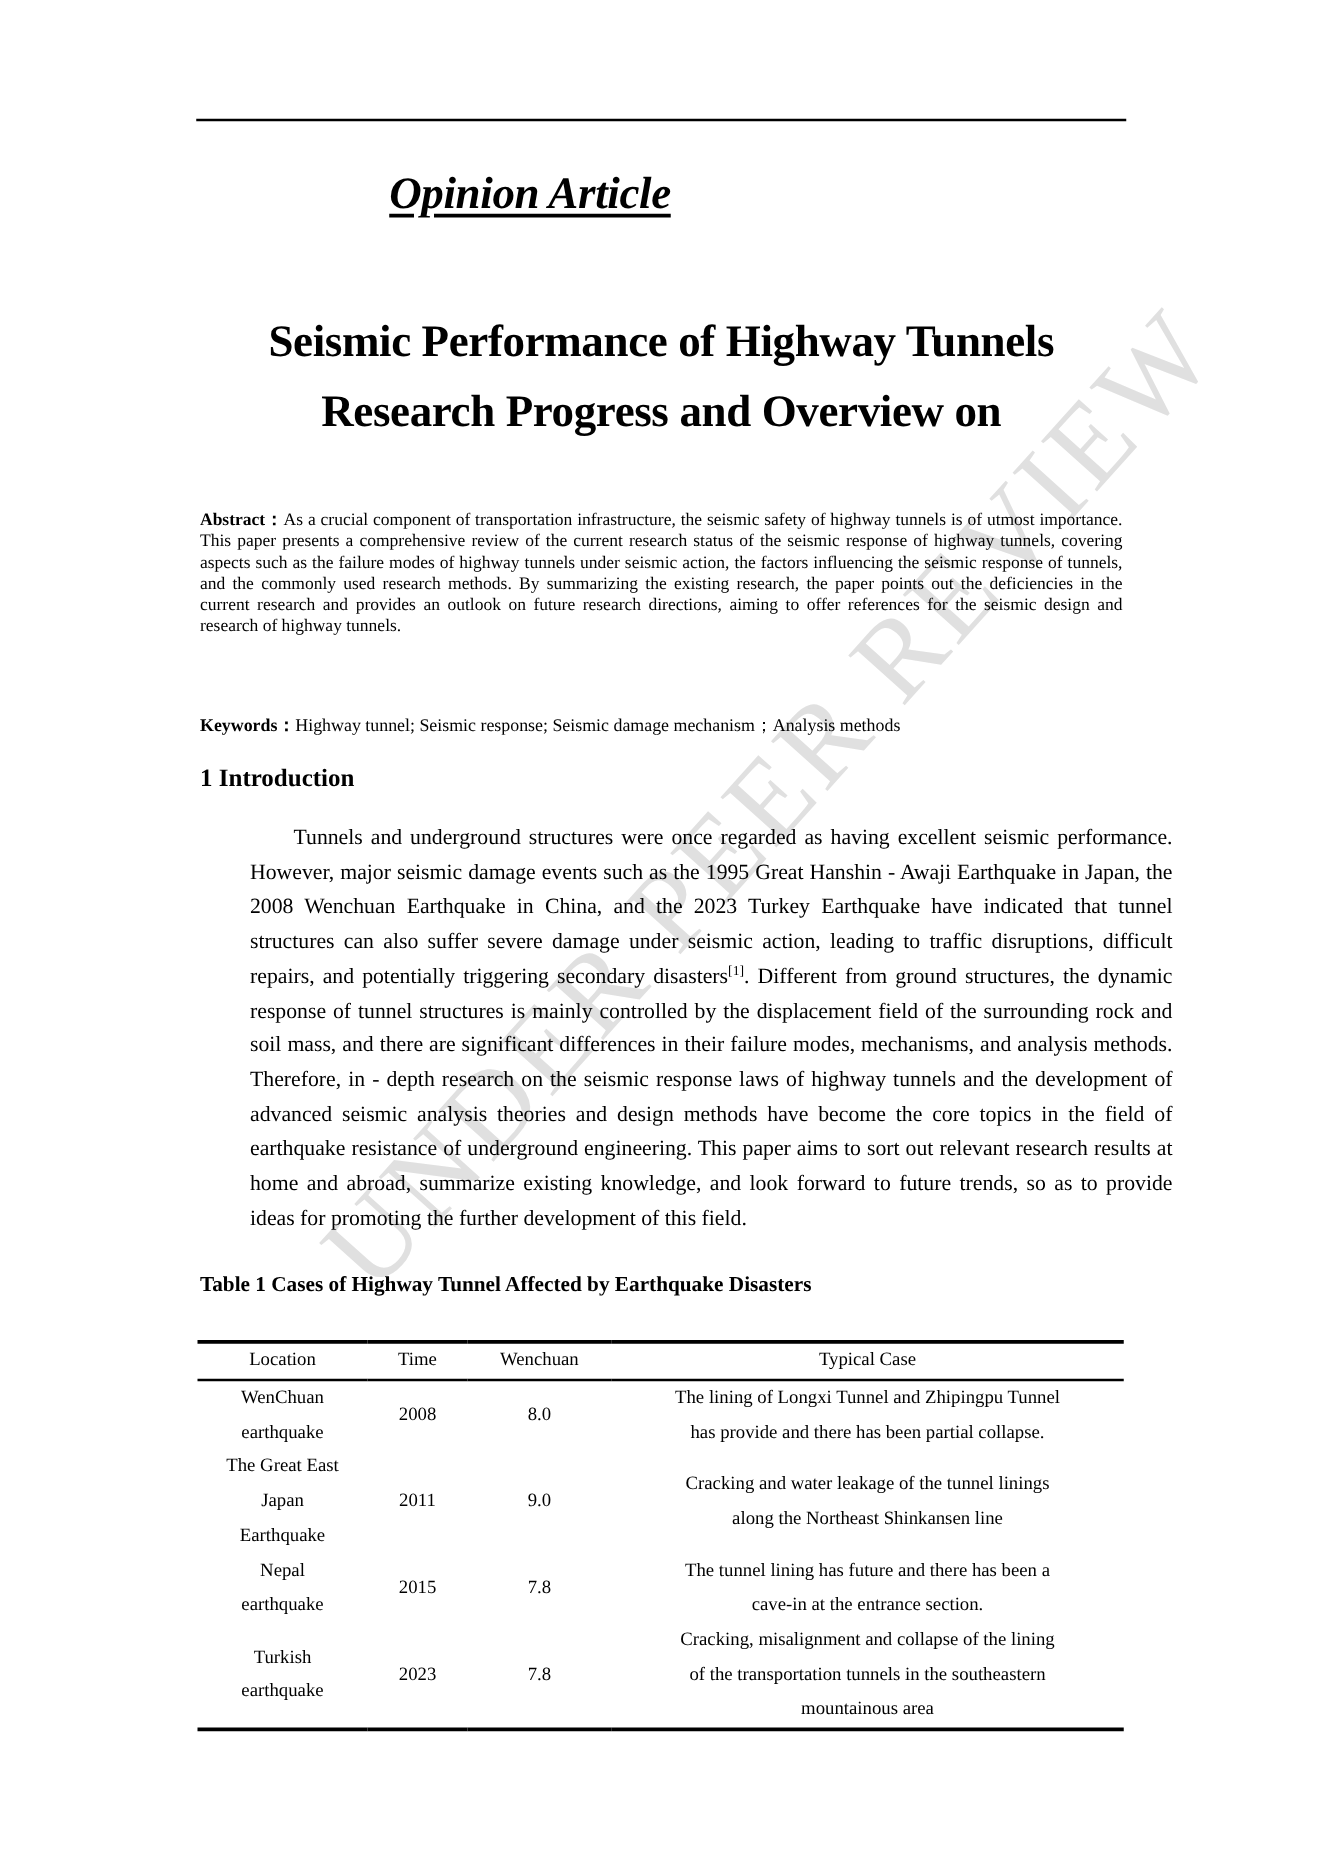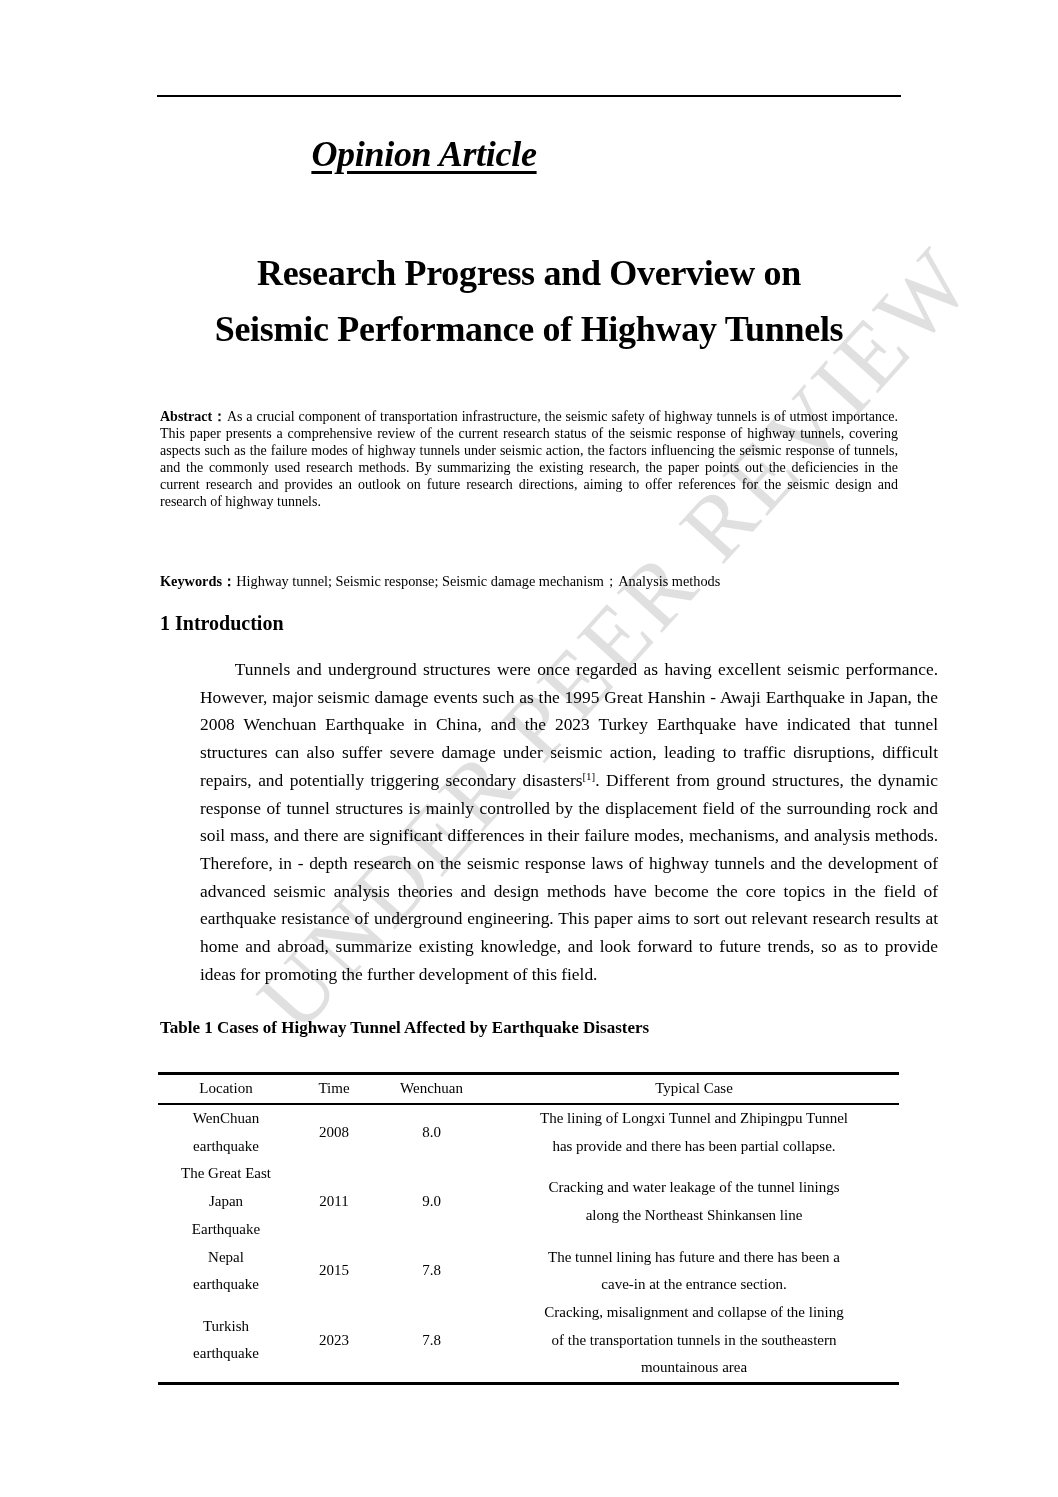--- a/index.html
+++ b/index.html
@@ -43,22 +43,22 @@
 
 <div class="page">
 
   <div class="watermark">UNDER PEER REVIEW</div>
 
   <div class="top-rule"></div>
 
   <div class="article-type">Opinion Article</div>
 
   <div class="title">
+    <div>Seismic Performance of Highway Tunnels</div>
     <div>Research Progress and Overview on</div>
-    <div>Seismic Performance of Highway Tunnels</div>
   </div>
 
   <div class="body-block abstract">
     <span class="label">Abstract：</span><span>As a crucial component of transportation infrastructure, the seismic safety of highway tunnels is of utmost importance. This paper presents a comprehensive review of the current research status of the seismic response of highway tunnels, covering aspects such as the failure modes of highway tunnels under seismic action, the factors influencing the seismic response of tunnels, and the commonly used research methods. By summarizing the existing research, the paper points out the deficiencies in the current research and provides an outlook on future research directions, aiming to offer references for the seismic design and research of highway tunnels.</span>
   </div>
 
   <div class="body-block keywords">
     <span class="label">Keywords：</span><span>Highway tunnel; Seismic response; Seismic damage mechanism；Analysis methods</span>
   </div>
 

